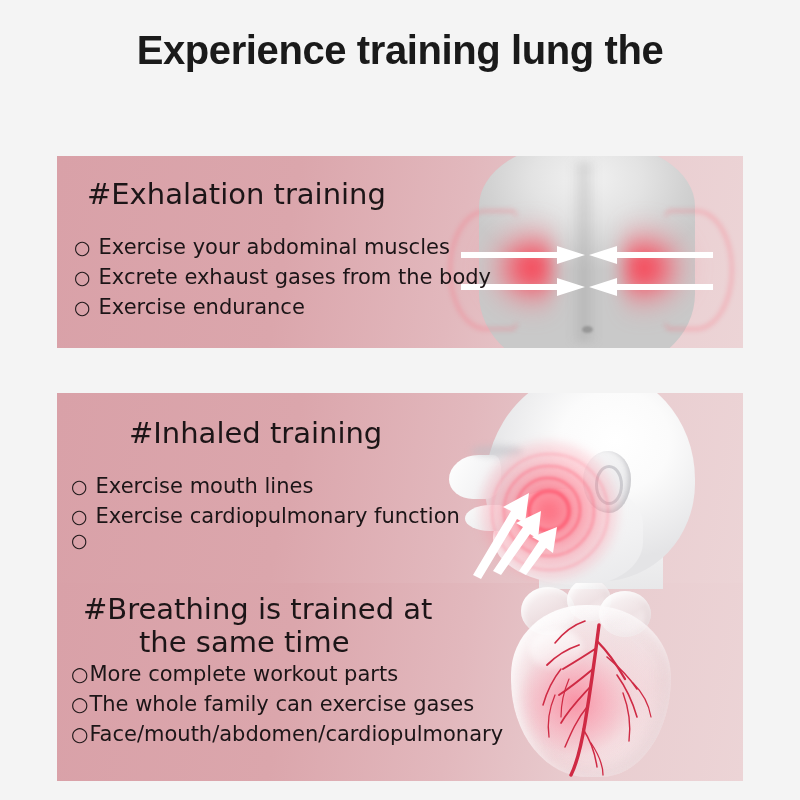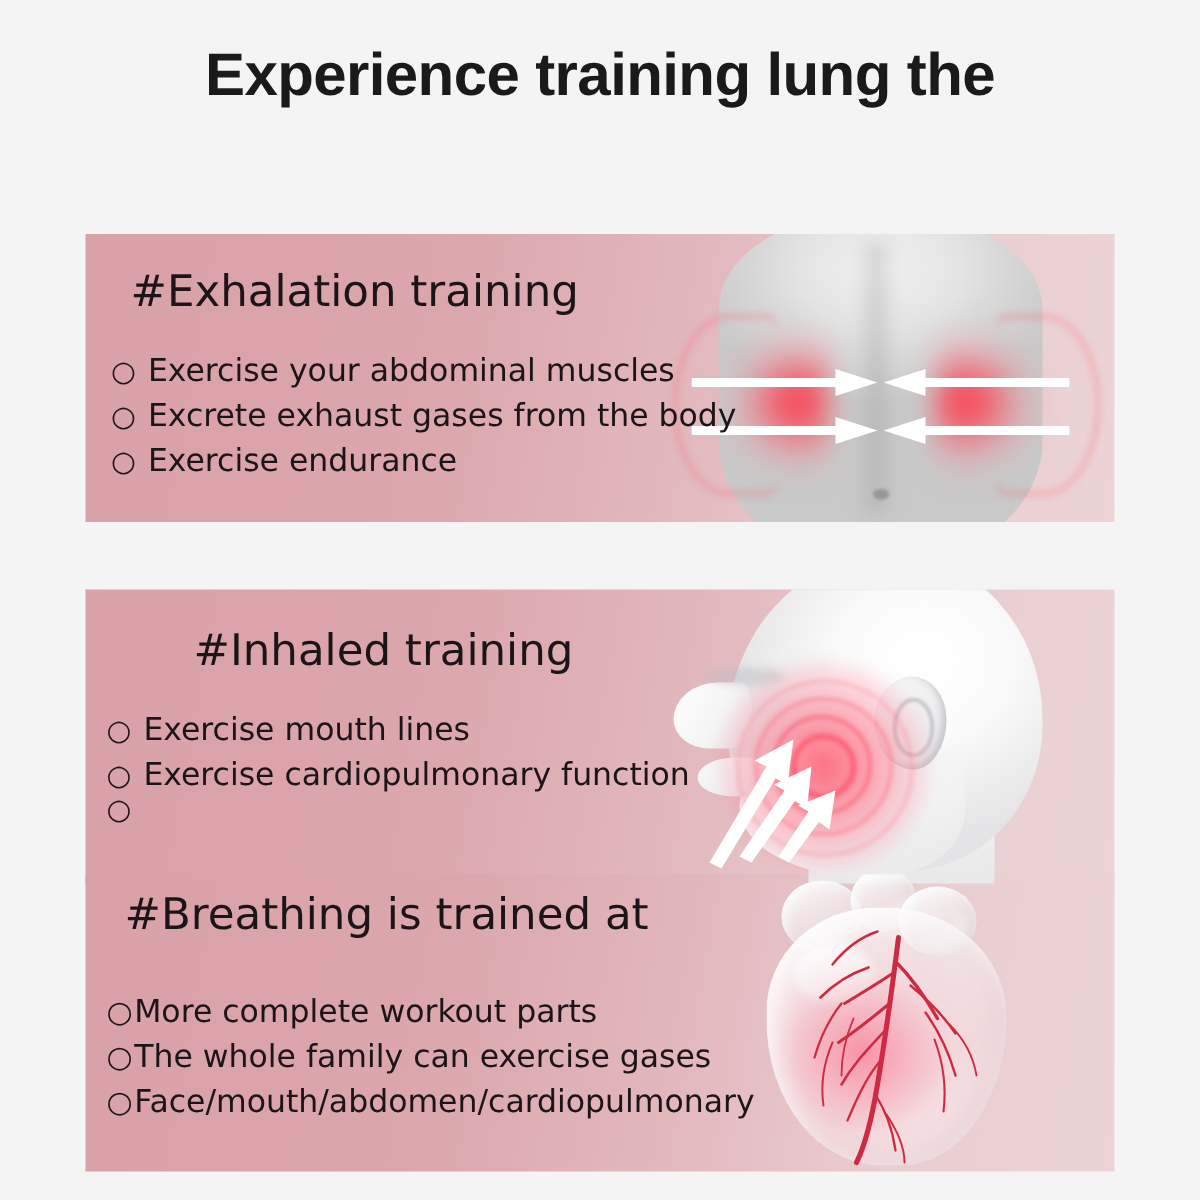--- a/index.html
+++ b/index.html
@@ -433,20 +433,21 @@
         <path d="M74 96 C68 110 66 122 66 134" stroke-width="1.2"></path>
         <path d="M138 100 C148 110 154 122 156 134" stroke-width="1.2"></path>
         <path d="M90 38 C78 42 68 50 60 60" stroke-width="1.6"></path>
       </g>
     </svg>
   </div>
 
   <div class="panel-text">
     <div class="panel-title">
       <span>#Breathing is trained at</span>
+      <span class="title-line-2">the same time</span>
     </div>
     <ul class="bullets tight-style">
       <li>
         <span class="bullet-mark">○</span>
         <span>More complete workout parts</span>
       </li>
       <li>
         <span class="bullet-mark">○</span>
         <span>The whole family can exercise gases</span>
       </li>

